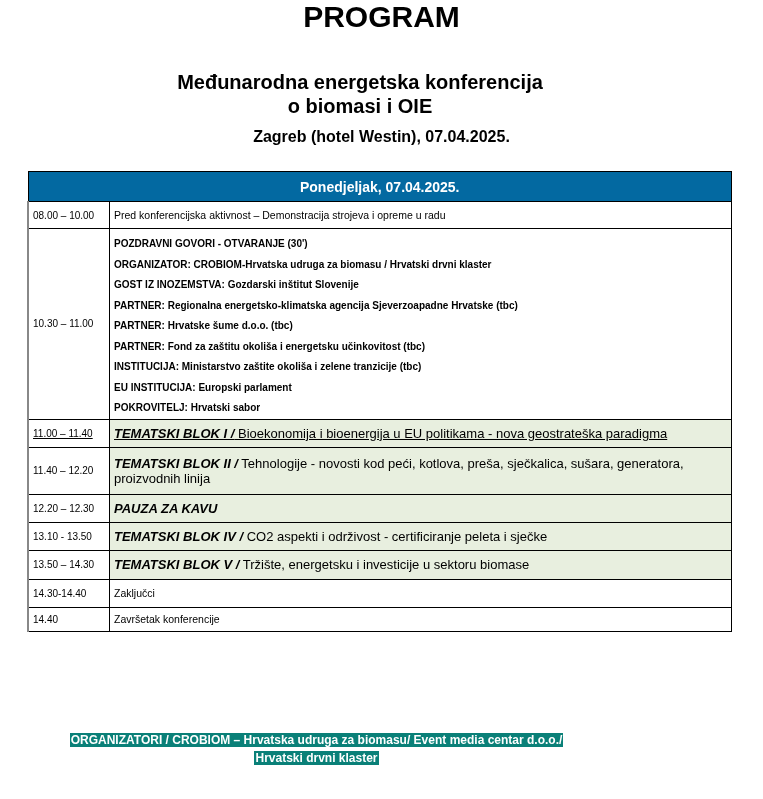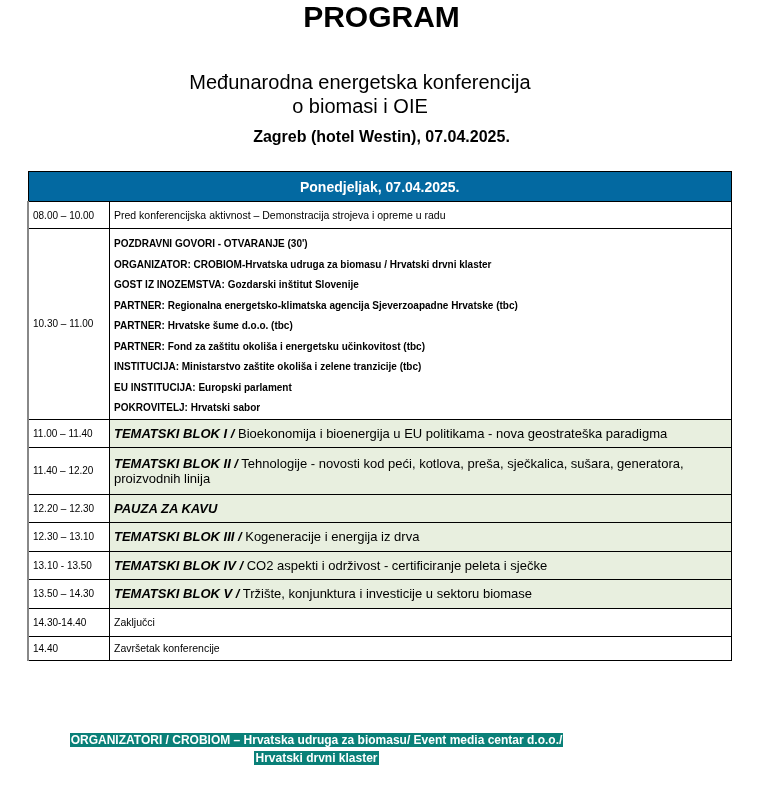--- a/index.html
+++ b/index.html
@@ -1,36 +1,36 @@
 <!DOCTYPE html>
 <html><head>
 <meta charset="utf-8">
 <style>
   html, body { margin:0; padding:0; background:#ffffff; }
   body { width:763px; height:799px; position:relative; overflow:hidden; color:#000; }
   .title { position:absolute; left:0; width:763px; top:0; text-align:center;
     font-family:"Liberation Sans", sans-serif; font-weight:bold; font-size:30px; }
   .subtitle { position:absolute; left:0; width:720px; top:70px; text-align:center;
-    font-family:"Liberation Sans", sans-serif; font-weight:normal; font-size:20px; line-height:24px; }
+    font-family:"Liberation Sans", sans-serif; font-weight:bold; font-size:20px; line-height:24px; }
   .location { position:absolute; left:0; width:763px; top:128px; text-align:center;
     font-family:"Liberation Sans", sans-serif; font-weight:bold; font-size:16px; }
   table.prog { position:absolute; left:27px; top:171px; width:705px; border-collapse:collapse; }
   table.prog td { border:1px solid #000; padding:0 4px; vertical-align:middle; }
   td.header { background:#0369a1; color:#fff; text-align:center; height:29px;
     font-family:"Liberation Sans", sans-serif; font-weight:bold; font-size:14px; }
   td.time { width:72px; font-family:"Liberation Sans", sans-serif; font-size:10px; border-left:2px solid #888 !important; }
   td.desc { font-family:"DejaVu Sans", sans-serif; font-size:10px; }
   td.desc.cal { font-family:"Liberation Sans", sans-serif; font-size:10.5px; }
   tr.r1 td { height:26px; }
   tr.r2 td { height:25px; }
   tr.big td.desc { padding-top:5px; }
   .bl { font-family:"Liberation Sans", sans-serif; font-weight:bold; font-size:10px; line-height:20.5px; display:block; }
   tr.green td.desc { background:#e8efdf; font-family:"Liberation Sans", sans-serif; font-size:13px; }
   .it { font-weight:bold; font-style:italic; }
-  tr.g1 td { height:27px; }
+  tr.g1 td { height:27px;text-decoration:underline; }
   tr.g2 td { height:46px; }
   tr.g3 td { height:27px; }
   tr.g4 td { height:28px; }
   tr.g5 td { height:27px; }
   tr.g6 td { height:28px; }
   tr.end td { height:27px; }
   tr.end2 td { height:23px; }
   .footer { position:absolute; left:0; width:633px; top:731px; text-align:center;
     font-family:"Liberation Sans", sans-serif; font-weight:bold; font-size:12px; line-height:18px; }
   .footer span { background:#0a8078; color:#fff; padding:0 1px; }
@@ -73,31 +73,27 @@
     <td class="desc"><span class="it">TEMATSKI BLOK I /</span><span> Bioekonomija i bioenergija u EU politikama - nova geostrateška paradigma</span></td>
   </tr>
   <tr class="green g2">
     <td class="time">11.40 – 12.20</td>
     <td class="desc"><span class="it">TEMATSKI BLOK II /</span><span> Tehnologije - novosti kod peći, kotlova, preša, sječkalica, sušara, generatora, proizvodnih linija</span></td>
   </tr>
   <tr class="green g3">
     <td class="time">12.20 – 12.30</td>
     <td class="desc"><span class="it">PAUZA ZA KAVU</span></td>
   </tr>
-  <tr class="green g4">
-    <td class="time">12.30 – 13.10</td>
-    <td class="desc"><span class="it">TEMATSKI BLOK III /</span><span> Kogeneracije i energija iz drva</span></td>
-  </tr>
   <tr class="green g5">
     <td class="time">13.10 - 13.50</td>
     <td class="desc"><span class="it">TEMATSKI BLOK IV /</span><span> CO2 aspekti i održivost - certificiranje peleta i sječke</span></td>
   </tr>
   <tr class="green g6">
     <td class="time">13.50 – 14.30</td>
-    <td class="desc"><span class="it">TEMATSKI BLOK V /</span><span> Tržište, konjunktura i investicije u sektoru biomase</span></td>
+    <td class="desc"><span class="it">TEMATSKI BLOK V /</span><span> Tržište, energetsku i investicije u sektoru biomase</span></td>
   </tr>
   <tr class="end">
     <td class="time">14.30-14.40</td>
     <td class="desc cal">Zaključci</td>
   </tr>
   <tr class="end2">
     <td class="time">14.40</td>
     <td class="desc cal">Završetak konferencije</td>
   </tr>
 </tbody>

